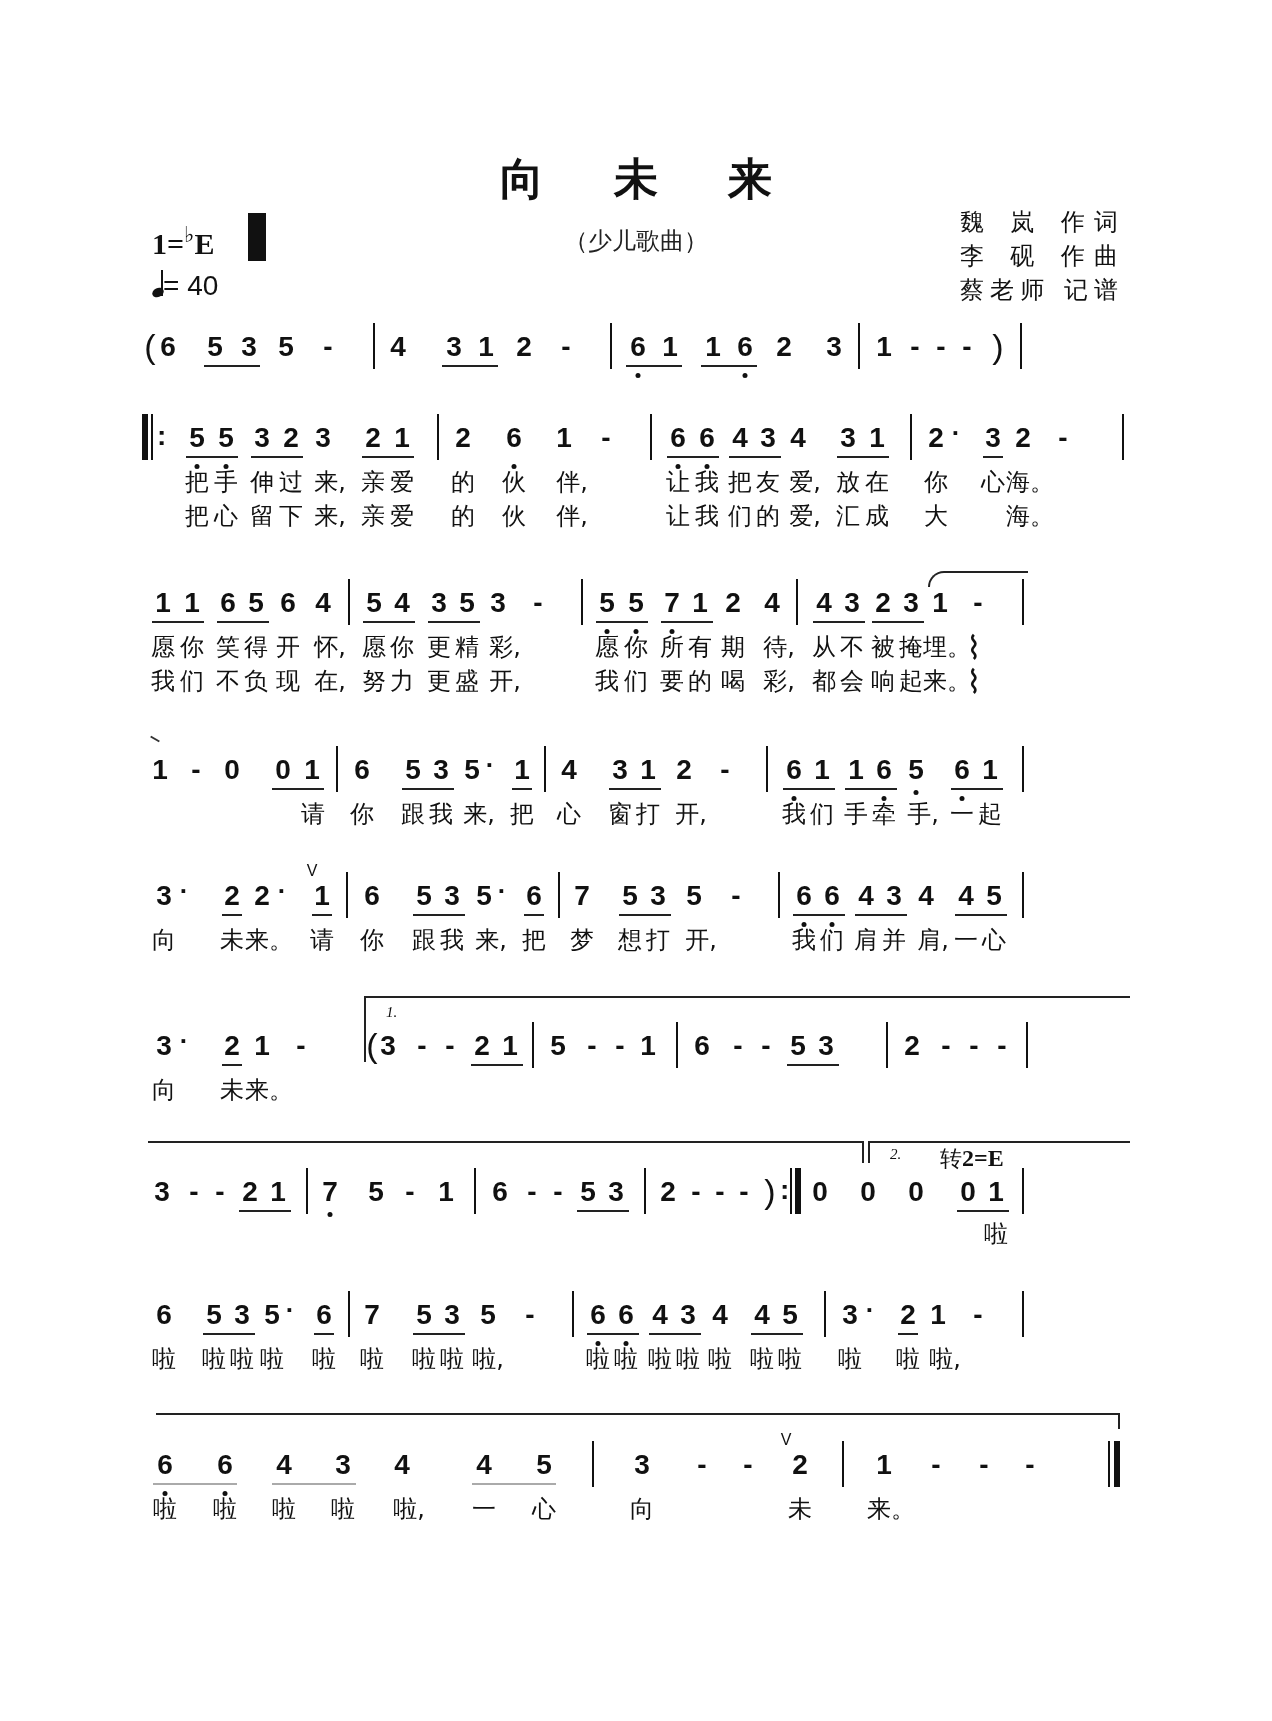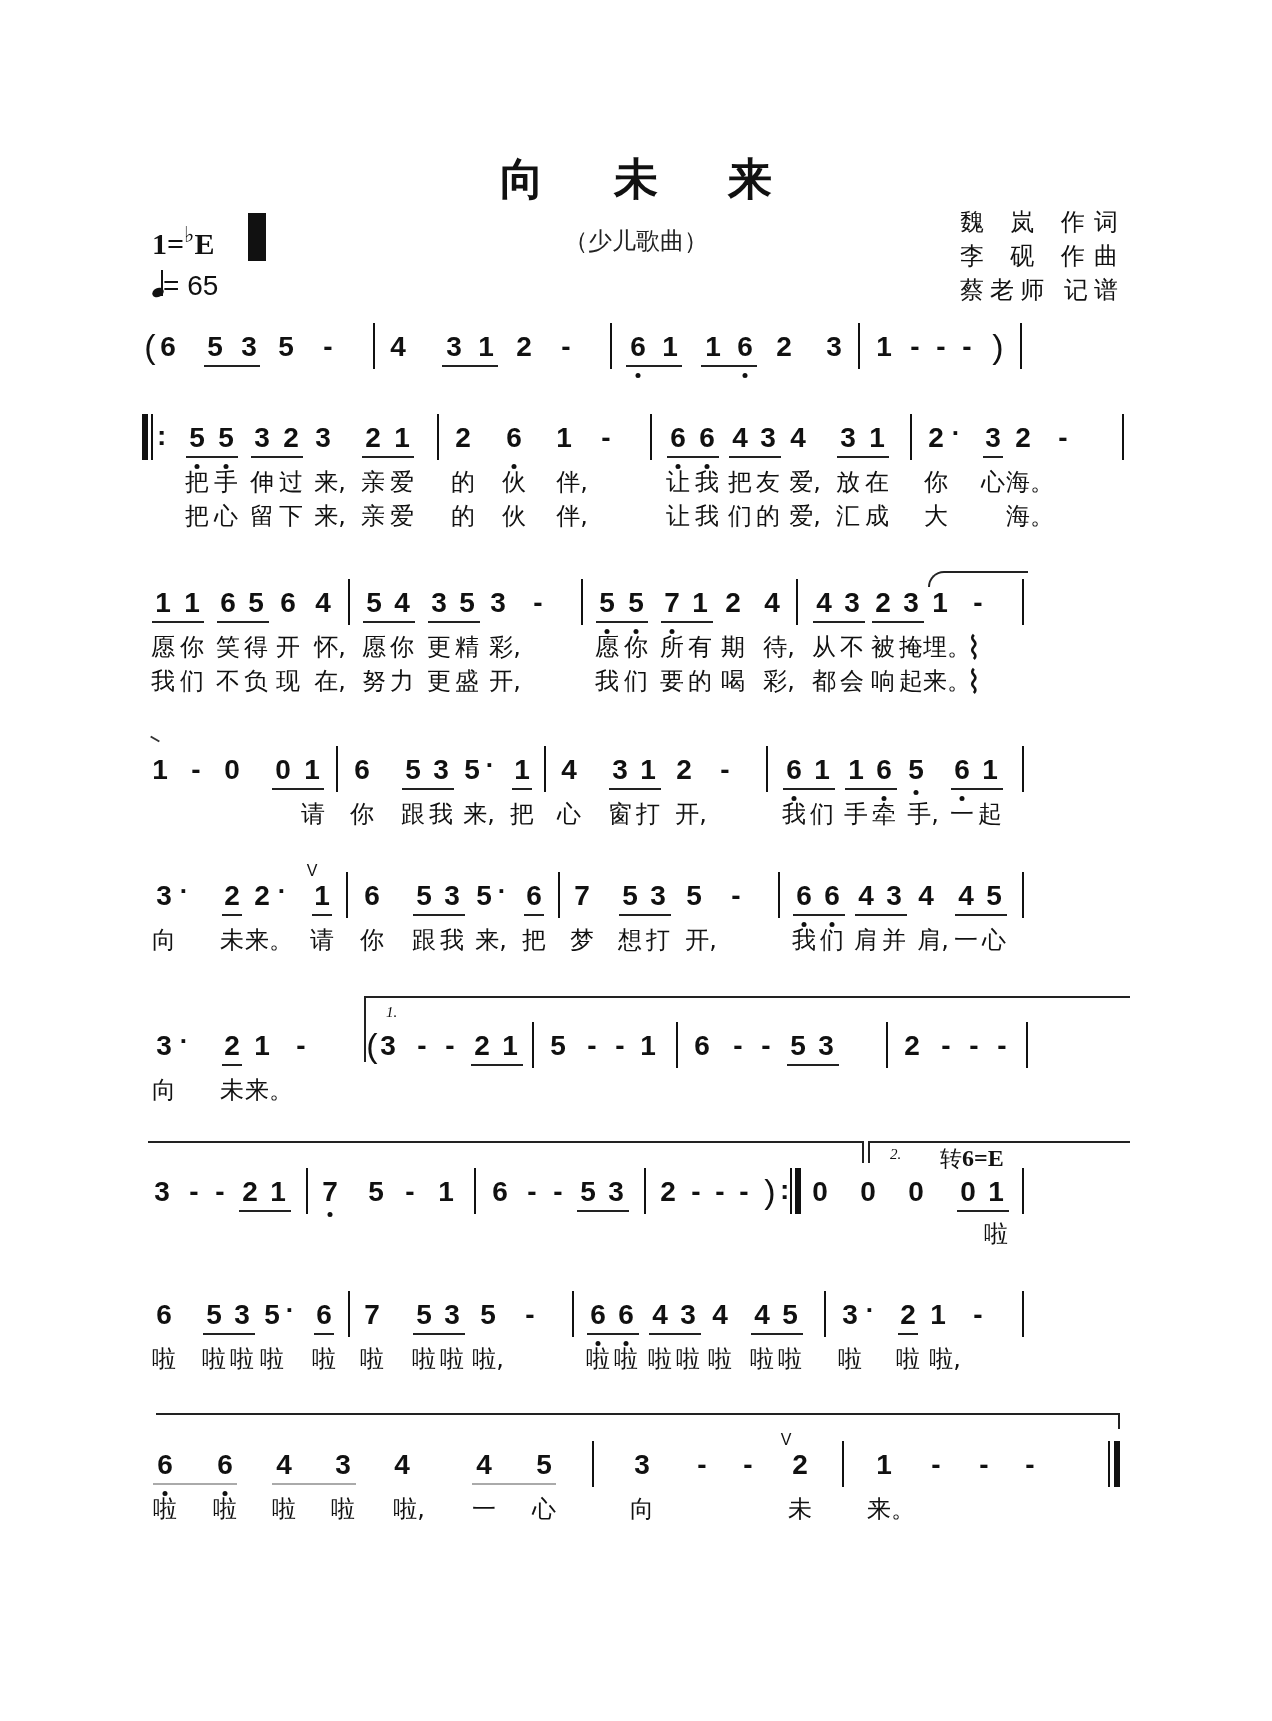--- a/index.html
+++ b/index.html
@@ -50,21 +50,21 @@
   <div>魏 岚 作词</div>
   <div>李 砚 作曲</div>
   <div>蔡老师 记谱</div>
 </div>
 <div class="abs key"><span>1=</span><span class="flat">♭</span><span>E</span></div>
 <div class="abs timesig">
   <div>4</div>
   <div class="bar"></div>
   <div>4</div>
 </div>
-<div class="abs tempo"><span class="notehead"></span><span class="stem"></span><span>= 65</span></div>
+<div class="abs tempo"><span class="notehead"></span><span class="stem"></span><span>= 40</span></div>
 
 <div class="line" style="top:331px;">
   <span class="paren" style="left:2px">(</span>
   <span class="n" style="left:20px">6</span>
   <span class="n" style="left:67px">5</span>
   <span class="n" style="left:101px">3</span>
   <span class="u" style="left:56px;width:56px"></span>
   <span class="n" style="left:138px">5</span>
   <span class="n" style="left:180px">-</span>
   <span class="bar" style="left:225px"></span>
@@ -437,21 +437,21 @@
 </div>
 <div class="lyr" style="top:1076px;">
   <span class="c" style="left:16px">向</span>
   <span class="c" style="left:84px">未</span>
   <span class="c" style="left:121px">来。</span>
 </div>
 
 <div class="volta right" style="left:148px;top:1141px;width:714px;height:20px;border-bottom:none;"></div>
 <div class="volta left" style="left:868px;top:1141px;width:260px;height:20px;border-bottom:none;"></div>
 <span class="volta-num" style="left:890px;top:1146px">2.</span>
-<span class="modkey" style="left:940px;top:1144px"><span>转</span><b>6=E</b></span>
+<span class="modkey" style="left:940px;top:1144px"><span>转</span><b>2=E</b></span>
 <div class="line" style="top:1176px;">
   <span class="n" style="left:14px">3</span>
   <span class="n" style="left:46px">-</span>
   <span class="n" style="left:72px">-</span>
   <span class="n" style="left:102px">2</span>
   <span class="n" style="left:130px">1</span>
   <span class="u" style="left:91px;width:52px"></span>
   <span class="bar" style="left:158px"></span>
   <span class="n" style="left:182px">7</span>
   <span class="dotb" style="left:182px;top:36px"></span>

